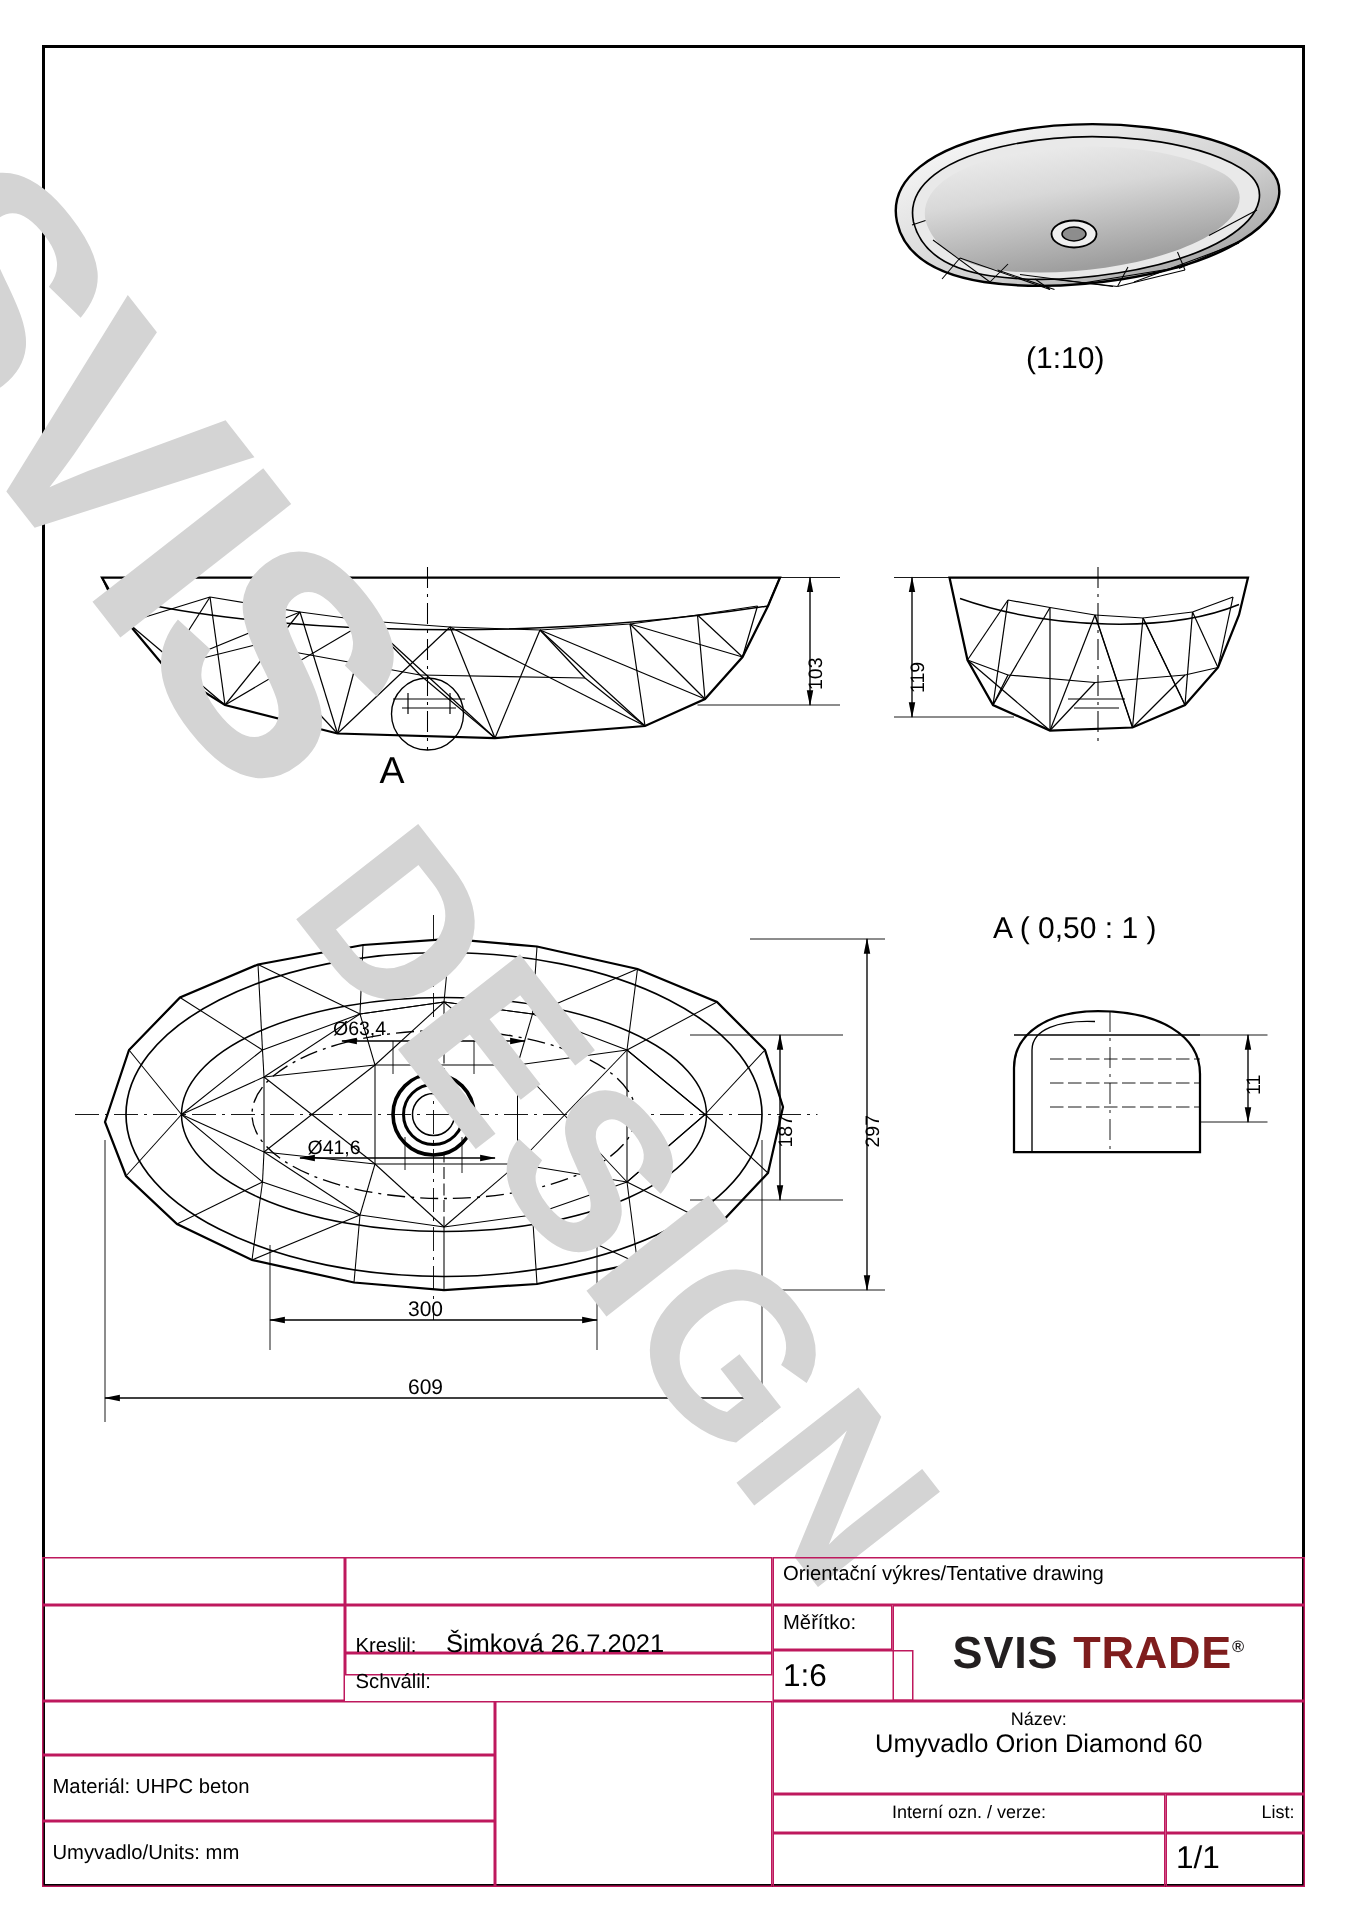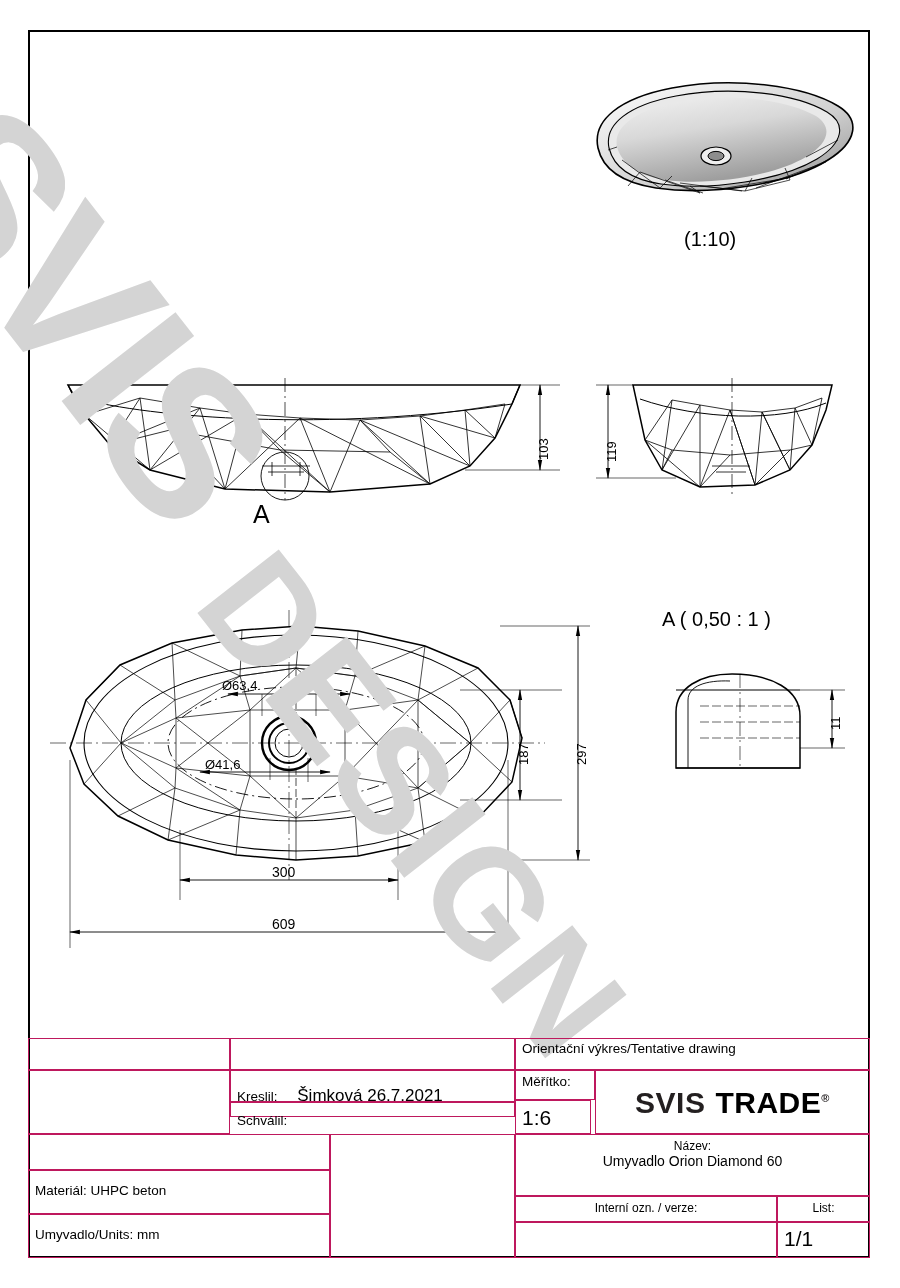--- a/index.html
+++ b/index.html
@@ -104,27 +104,27 @@
     background: transparent;
   }
   .tb .ctr { text-align: center; }
   .brand {
     font-family: "Liberation Sans", sans-serif;
     font-weight: bold;
     font-size: 30px;
     letter-spacing: 0.5px;
   }
   .brand .svis { color: #231f20; }
-  .brand .trade { color: #000000; }
+  .brand .trade { color: #7f1d1d; }
   .brand .reg { font-size: 11px; vertical-align: super; color: #231f20; }
   .sc-val { font-size: 21px; }
   .list-val { font-size: 21px; }
   .small { font-size: 12px; }
   .tb-label { font-size: 13.5px; }
-  .name-val { font-size: 14px; }
+  .name-val { font-size: 17px; }
   .kres-name { font-size: 17px; }
 </style>
 </head>
 <body>
 
 <div id="sheet">
 
   <div class="frame"></div>
 
   <div class="watermark">
@@ -437,40 +437,40 @@
     <div class="cell" style="left:202px; top:32px; width:285px; height:32px; padding-top:15px;">
       <span class="tb-label">Kreslil:</span>
       <span class="kres-name" style="margin-left:16px;">Šimková 26.7.2021</span>
     </div>
     <div class="cell" style="left:202px; top:64px; width:285px; height:15px; padding-top:7px;">
       <span class="tb-label">Schválil:</span>
       <span class="kres-name" style="margin-left:16px;"></span>
     </div>
 
     <div class="cell" style="left:487px; top:32px; width:80px; height:30px; padding-top:3px;">Měřítko:</div>
-    <div class="cell" style="left:487px; top:62px; width:76px; height:34px; padding-top:4px;">
+    <div class="cell" style="left:487px; top:62px; width:94px; height:34px; padding-top:4px;">
       <span class="sc-val">1:6</span>
     </div>
 
     <div class="cell ctr" style="left:567px; top:32px; width:275px; height:64px; padding-top:14px;">
       <span class="brand"><span class="svis">SVIS</span><span class="trade" style="margin-left:10px;">TRADE</span><span class="reg">®</span></span>
     </div>
 
     <div class="cell" style="left:0; top:96px; width:302px; height:36px;"></div>
     <div class="cell" style="left:302px; top:96px; width:185px; height:124px;"></div>
     <div class="cell ctr" style="left:487px; top:96px; width:355px; height:62px; padding-top:4px;">
       <div class="small">Název:</div>
       <div class="name-val">Umyvadlo Orion Diamond 60</div>
     </div>
 
     <div class="cell" style="left:0; top:132px; width:302px; height:44px; padding-top:12px;">Materiál: UHPC beton</div>
     <div class="cell ctr" style="left:487px; top:158px; width:262px; height:26px; padding-top:3px;">
       <span class="small">Interní ozn. / verze:</span>
     </div>
-    <div class="cell ctr" style="left:749px; top:158px; width:93px; height:26px; padding-top:3px;">
+    <div class="cell ctr" style="left:749px; top:158px; width:93px; height:26px; padding-top:3px;text-align:right;">
       <span class="small">List:</span>
     </div>
     <div class="cell" style="left:487px; top:184px; width:262px; height:36px;"></div>
     <div class="cell" style="left:749px; top:184px; width:93px; height:36px; padding-top:3px;">
       <span class="list-val">1/1</span>
     </div>
 
     <div class="cell" style="left:0; top:176px; width:302px; height:44px; padding-top:12px;">Umyvadlo/Units: mm</div>
   </div>
 

